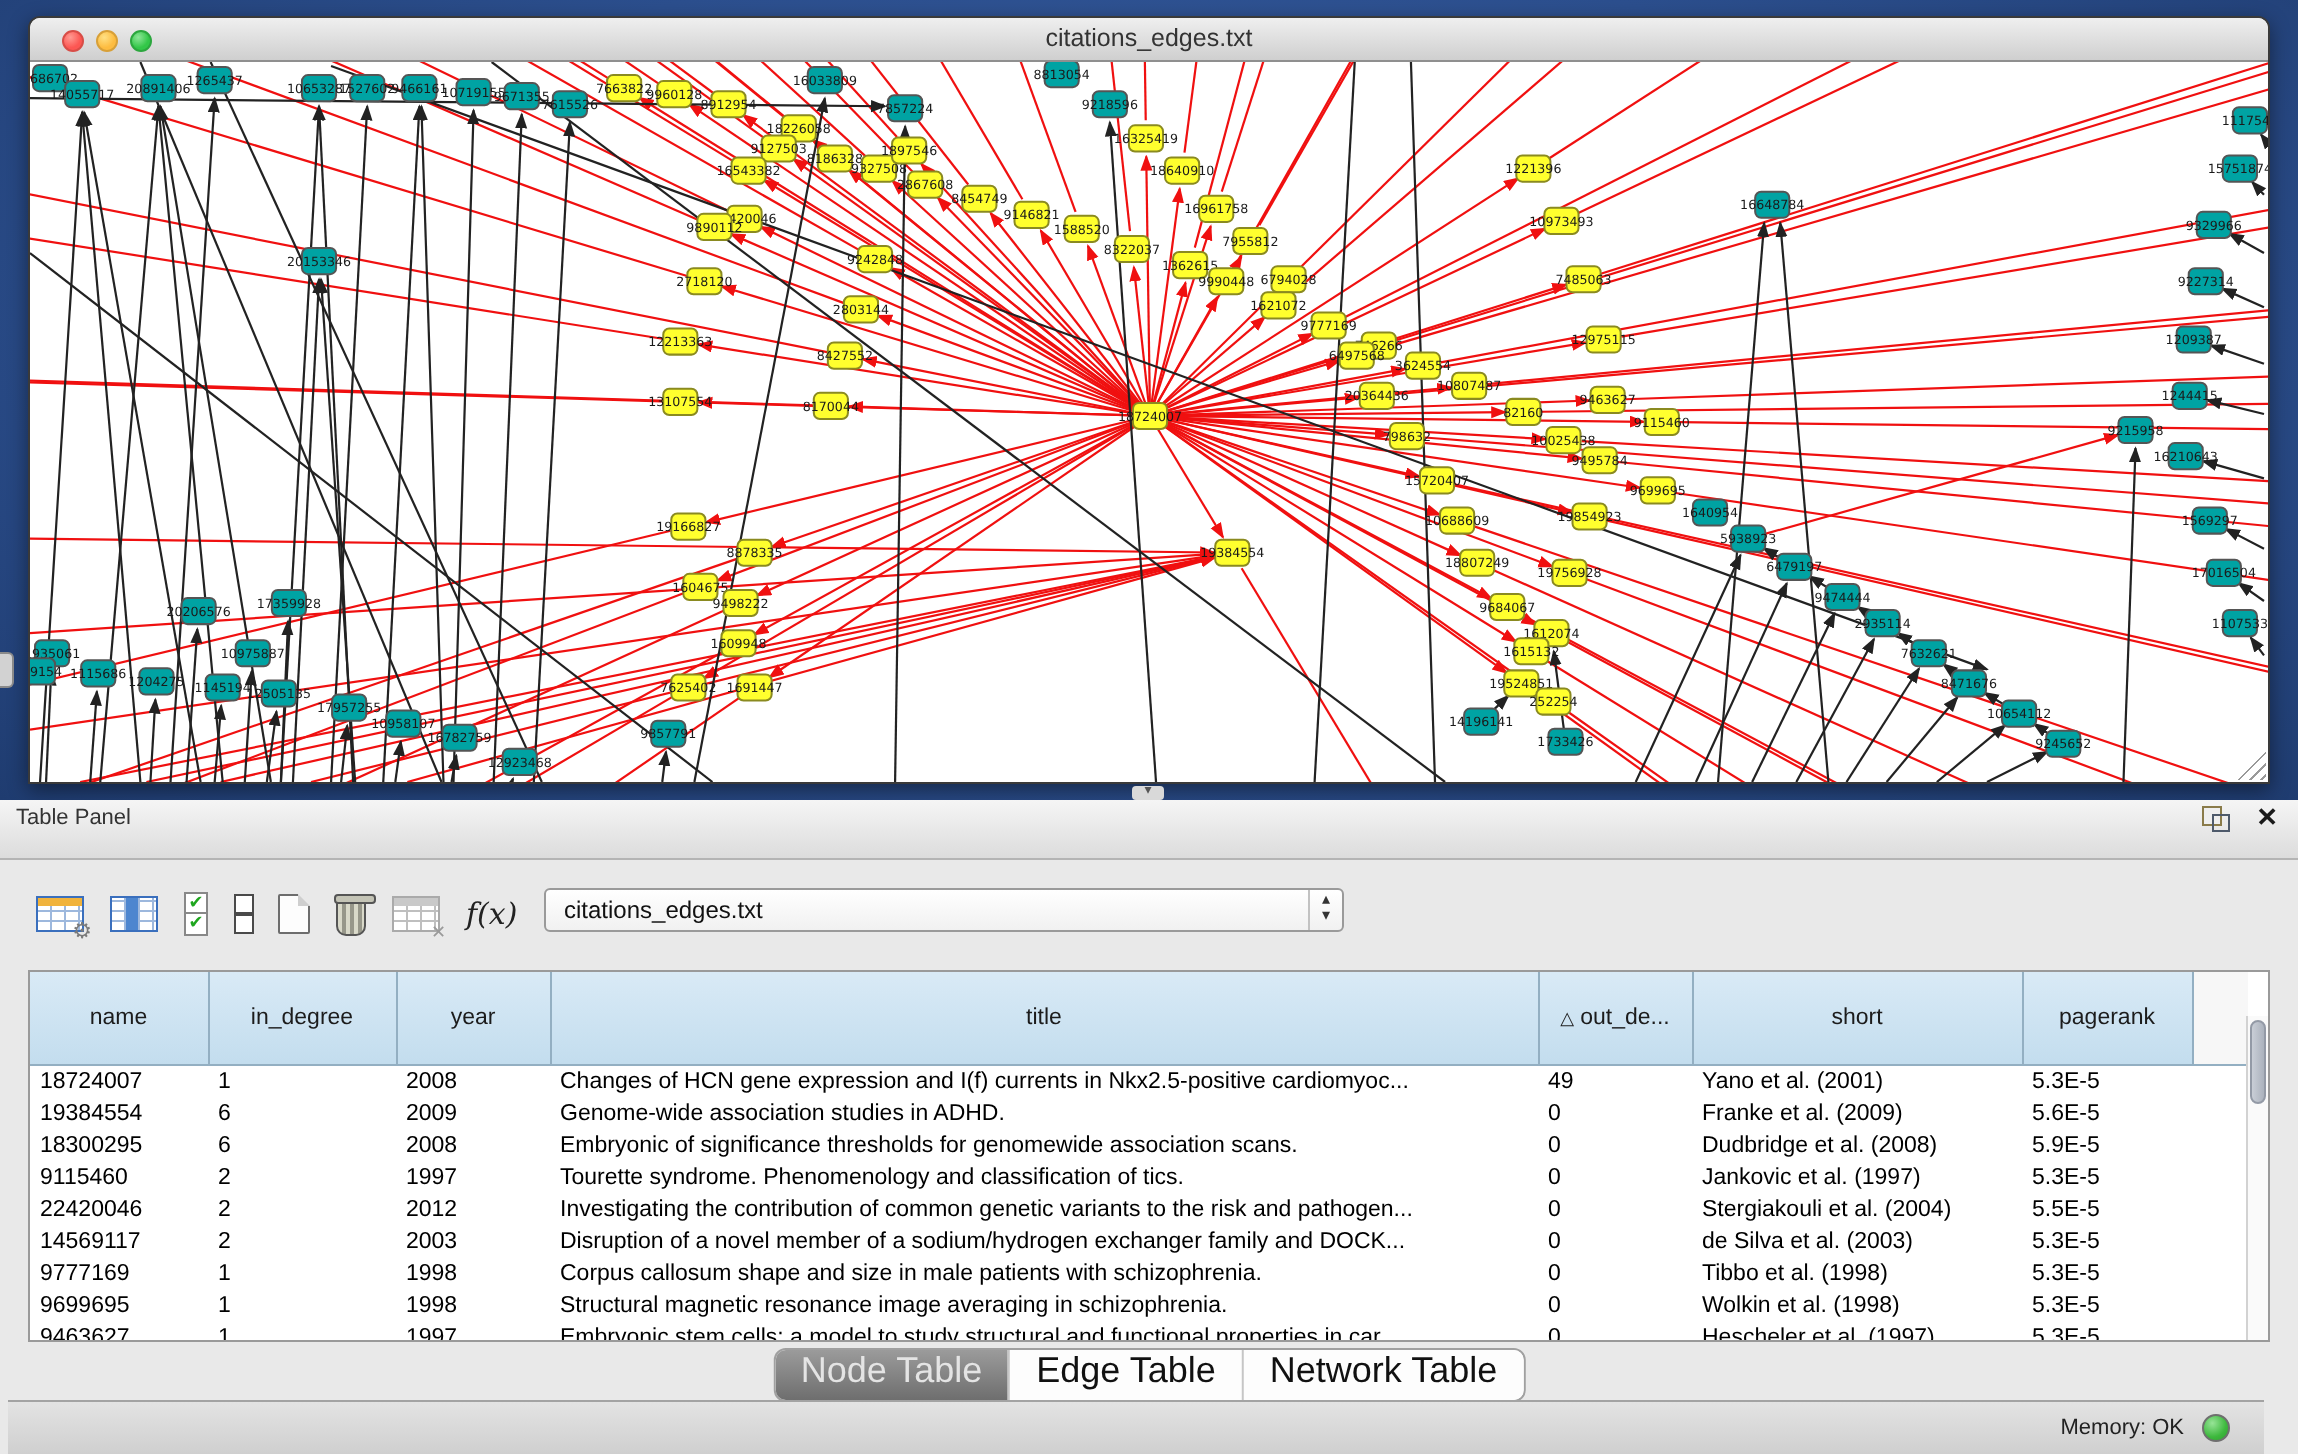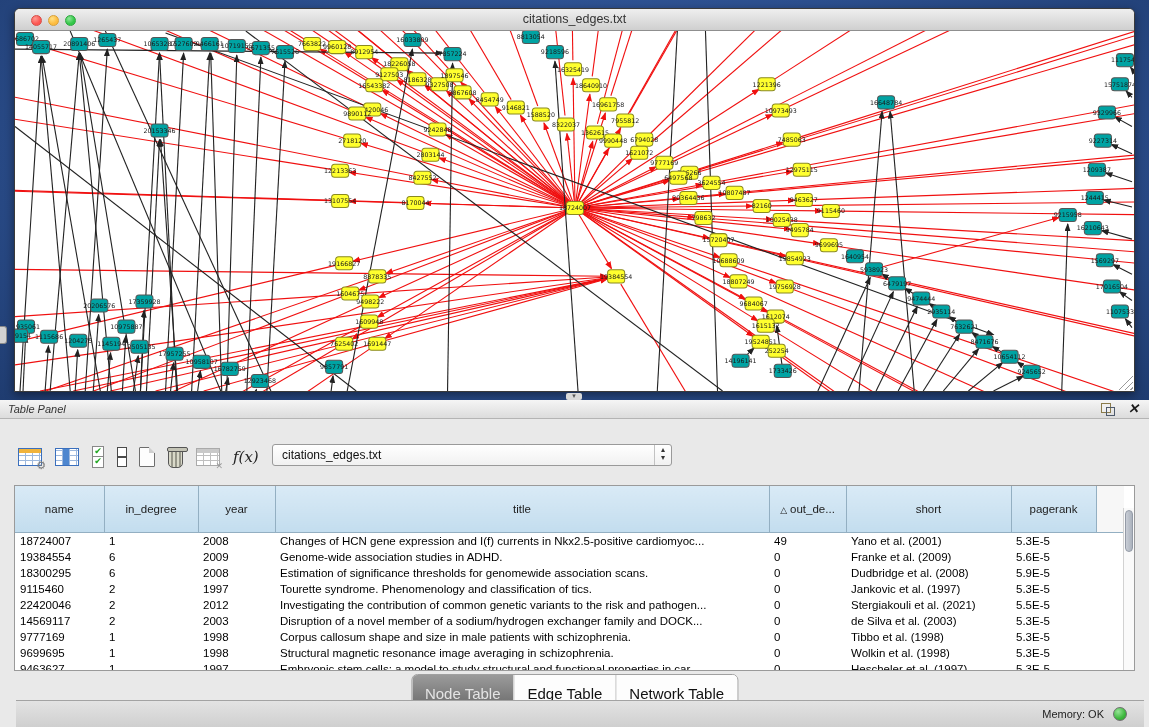--- a/index.html
+++ b/index.html
@@ -29,22 +29,22 @@
           background:repeating-linear-gradient(135deg, transparent 0 3px, #9a9a9a 3px 4px);
           clip-path:polygon(100% 0, 100% 100%, 0 100%); }
   #side-tab { position:absolute; left:0; top:326px; width:7px; height:18px;
               background:#D2D2D2; border:1px solid #8a8a8a; border-left:none; border-radius:0 3px 3px 0; }
   #splitter-handle { position:absolute; left:566px; top:393px; width:16px; height:7px;
                      background:#D9D9D9; border-radius:2px; font-size:7px; line-height:6px;
                      text-align:center; color:#555; }
 
   
   #table-panel { position:absolute; left:0; top:400px; width:1149px; height:300px; background:#E9E9E9; }
-  #panel-header { position:absolute; left:0; top:0; width:100%; height:19px;
-                  background:linear-gradient(#F5F5F5,#DCDCDC); border-bottom:1px solid #B4B4B4;font-style:italic; }
+  #panel-header { position:absolute; left:0; top:0; width:100%; height:30px;
+                  background:linear-gradient(#F5F5F5,#DCDCDC); border-bottom:1px solid #B4B4B4; }
   #panel-title { position:absolute; left:8px; top:3px; font-size:11px; color:#333; }
   #float-ic { position:absolute; right:34px; top:3px; width:14px; height:13px; }
   #float-ic::before { content:""; position:absolute; left:0; top:0; width:8px; height:8px;
                       border:1.5px solid #8A7B4A; background:#EFEFEF; }
   #float-ic::after  { content:""; position:absolute; right:0; bottom:0; width:7px; height:7px;
                       border:1.5px solid #4E5A6B; background:transparent; }
   #panel-close { position:absolute; right:10px; top:1px; font-size:13px; font-weight:bold; color:#1a1a1a; cursor:default; }
 
   #tb-icons { position:absolute; left:18px; top:42px; height:30px; display:flex; align-items:center; gap:13px; }
   .tbicon { position:relative; display:flex; align-items:center; justify-content:center; }
@@ -97,26 +97,26 @@
   #grid th.filler { background:#F7F7F7; border-right:none; }
   #grid td { height:16px; font-size:11.5px; color:#000; padding:0 5px; white-space:nowrap; overflow:hidden; }
   .sortglyph { font-size:9px; margin-right:3px; }
   #vscroll { position:absolute; right:0; top:22px; width:11px; bottom:0;
              background:#FAFAFA; border-left:1px solid #D2D2D2; }
   #vthumb { position:absolute; left:1px; top:2px; width:8px; height:42px; border-radius:4px;
             background:linear-gradient(90deg,#C9CED6,#ABB2BD); border:1px solid #939AA6; }
 
   #tabstrip { position:absolute; left:50%; top:274px; transform:translateX(-50%);
               display:flex; background:#FDFDFD; border:1px solid #A0A0A0; border-radius:6px; overflow:hidden; }
-  .seg { padding:10px 13px 4px 13px; font-size:15px; color:#111; background:#FDFDFD; border-left:1px solid #C6C6C6; }
+  .seg { padding:0 13px 4px 13px; font-size:18px; color:#111; background:#FDFDFD; border-left:1px solid #C6C6C6; }
   .seg:first-child { border-left:none; }
   .seg.active { background:linear-gradient(#9B9B9B,#6E6E6E); color:#E4E4E4; }
 
   
-  #statusbar { position:absolute; left:16px; top:700px; width:1128px; height:27px;
+  #statusbar { position:absolute; left:4px; top:700px; width:1128px; height:27px;
                background:linear-gradient(#E3E3E3,#CFCFCF); border-top:1px solid #A3A3A3; }
   #mem-label { position:absolute; right:40px; top:7px; font-size:11px; color:#222; }
   #mem-dot { position:absolute; right:17px; top:6px; width:14px; height:14px; border-radius:50%;
              background:radial-gradient(circle at 35% 30%, #97E497, #3DB83D 60%, #2F9E2F);
              border:1px solid #6F6F6F; }
 </style>
 </head>
 <body>
 
 <div id="desktop">
@@ -660,21 +660,21 @@
             <td>Genome-wide association studies in ADHD.</td>
             <td>0</td>
             <td>Franke et al. (2009)</td>
             <td>5.6E-5</td>
             <td></td>
           </tr>
           <tr>
             <td>18300295</td>
             <td>6</td>
             <td>2008</td>
-            <td>Estimation of significance thresholds for genomewide association scans.</td>
+            <td>Embryonic of significance thresholds for genomewide association scans.</td>
             <td>0</td>
             <td>Dudbridge et al. (2008)</td>
             <td>5.9E-5</td>
             <td></td>
           </tr>
           <tr>
             <td>9115460</td>
             <td>2</td>
             <td>1997</td>
             <td>Tourette syndrome. Phenomenology and classification of tics.</td>
@@ -682,21 +682,21 @@
             <td>Jankovic et al. (1997)</td>
             <td>5.3E-5</td>
             <td></td>
           </tr>
           <tr>
             <td>22420046</td>
             <td>2</td>
             <td>2012</td>
             <td>Investigating the contribution of common genetic variants to the risk and pathogen...</td>
             <td>0</td>
-            <td>Stergiakouli et al. (2021)</td>
+            <td>Stergiakouli et al. (2004)</td>
             <td>5.5E-5</td>
             <td></td>
           </tr>
           <tr>
             <td>14569117</td>
             <td>2</td>
             <td>2003</td>
             <td>Disruption of a novel member of a sodium/hydrogen exchanger family and DOCK...</td>
             <td>0</td>
             <td>de Silva et al. (2003)</td>

